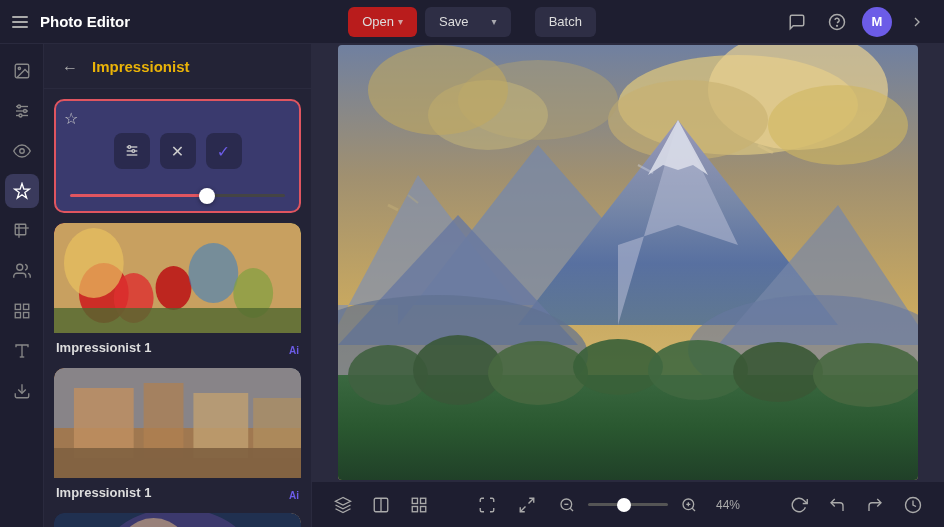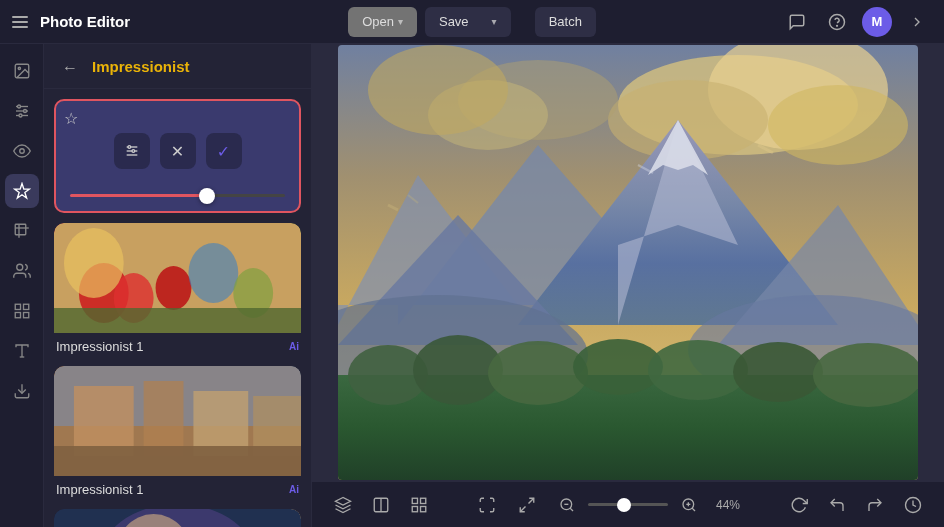--- a/index.html
+++ b/index.html
@@ -60,21 +60,21 @@
       border: none;
       cursor: pointer;
       font-size: 13px;
       font-weight: 500;
       display: flex;
       align-items: center;
       gap: 4px;
       padding: 0 14px;
     }
     .btn-open {
-      background: #737373;
+      background: #b91c1c;
       color: #ddd;
     }
     .btn-save {
       background: #2e2e45;
       color: #ddd;
       gap: 23px;
     }
     .btn-batch {
       background: #2e2e45;
       color: #ddd;
@@ -288,27 +288,28 @@
     }
     .filter-label-row {
       display: flex;
       justify-content: space-between;
       align-items: center;
       padding: 6px 2px 2px;
     }
     .filter-label {
       font-size: 13px;
       color: #ddd;
-      font-weight: 400;
+      font-weight: 700;
     }
     .ai-badge {
       font-size: 10px;
       font-weight: 700;
       color: #6c5ce7;
       background: transparent;
+      margin-top: 6px;
     }
 
     
     .canvas-area {
       flex: 1;
       display: flex;
       flex-direction: column;
       background: #2a2a3e;
       overflow: hidden;
     }

